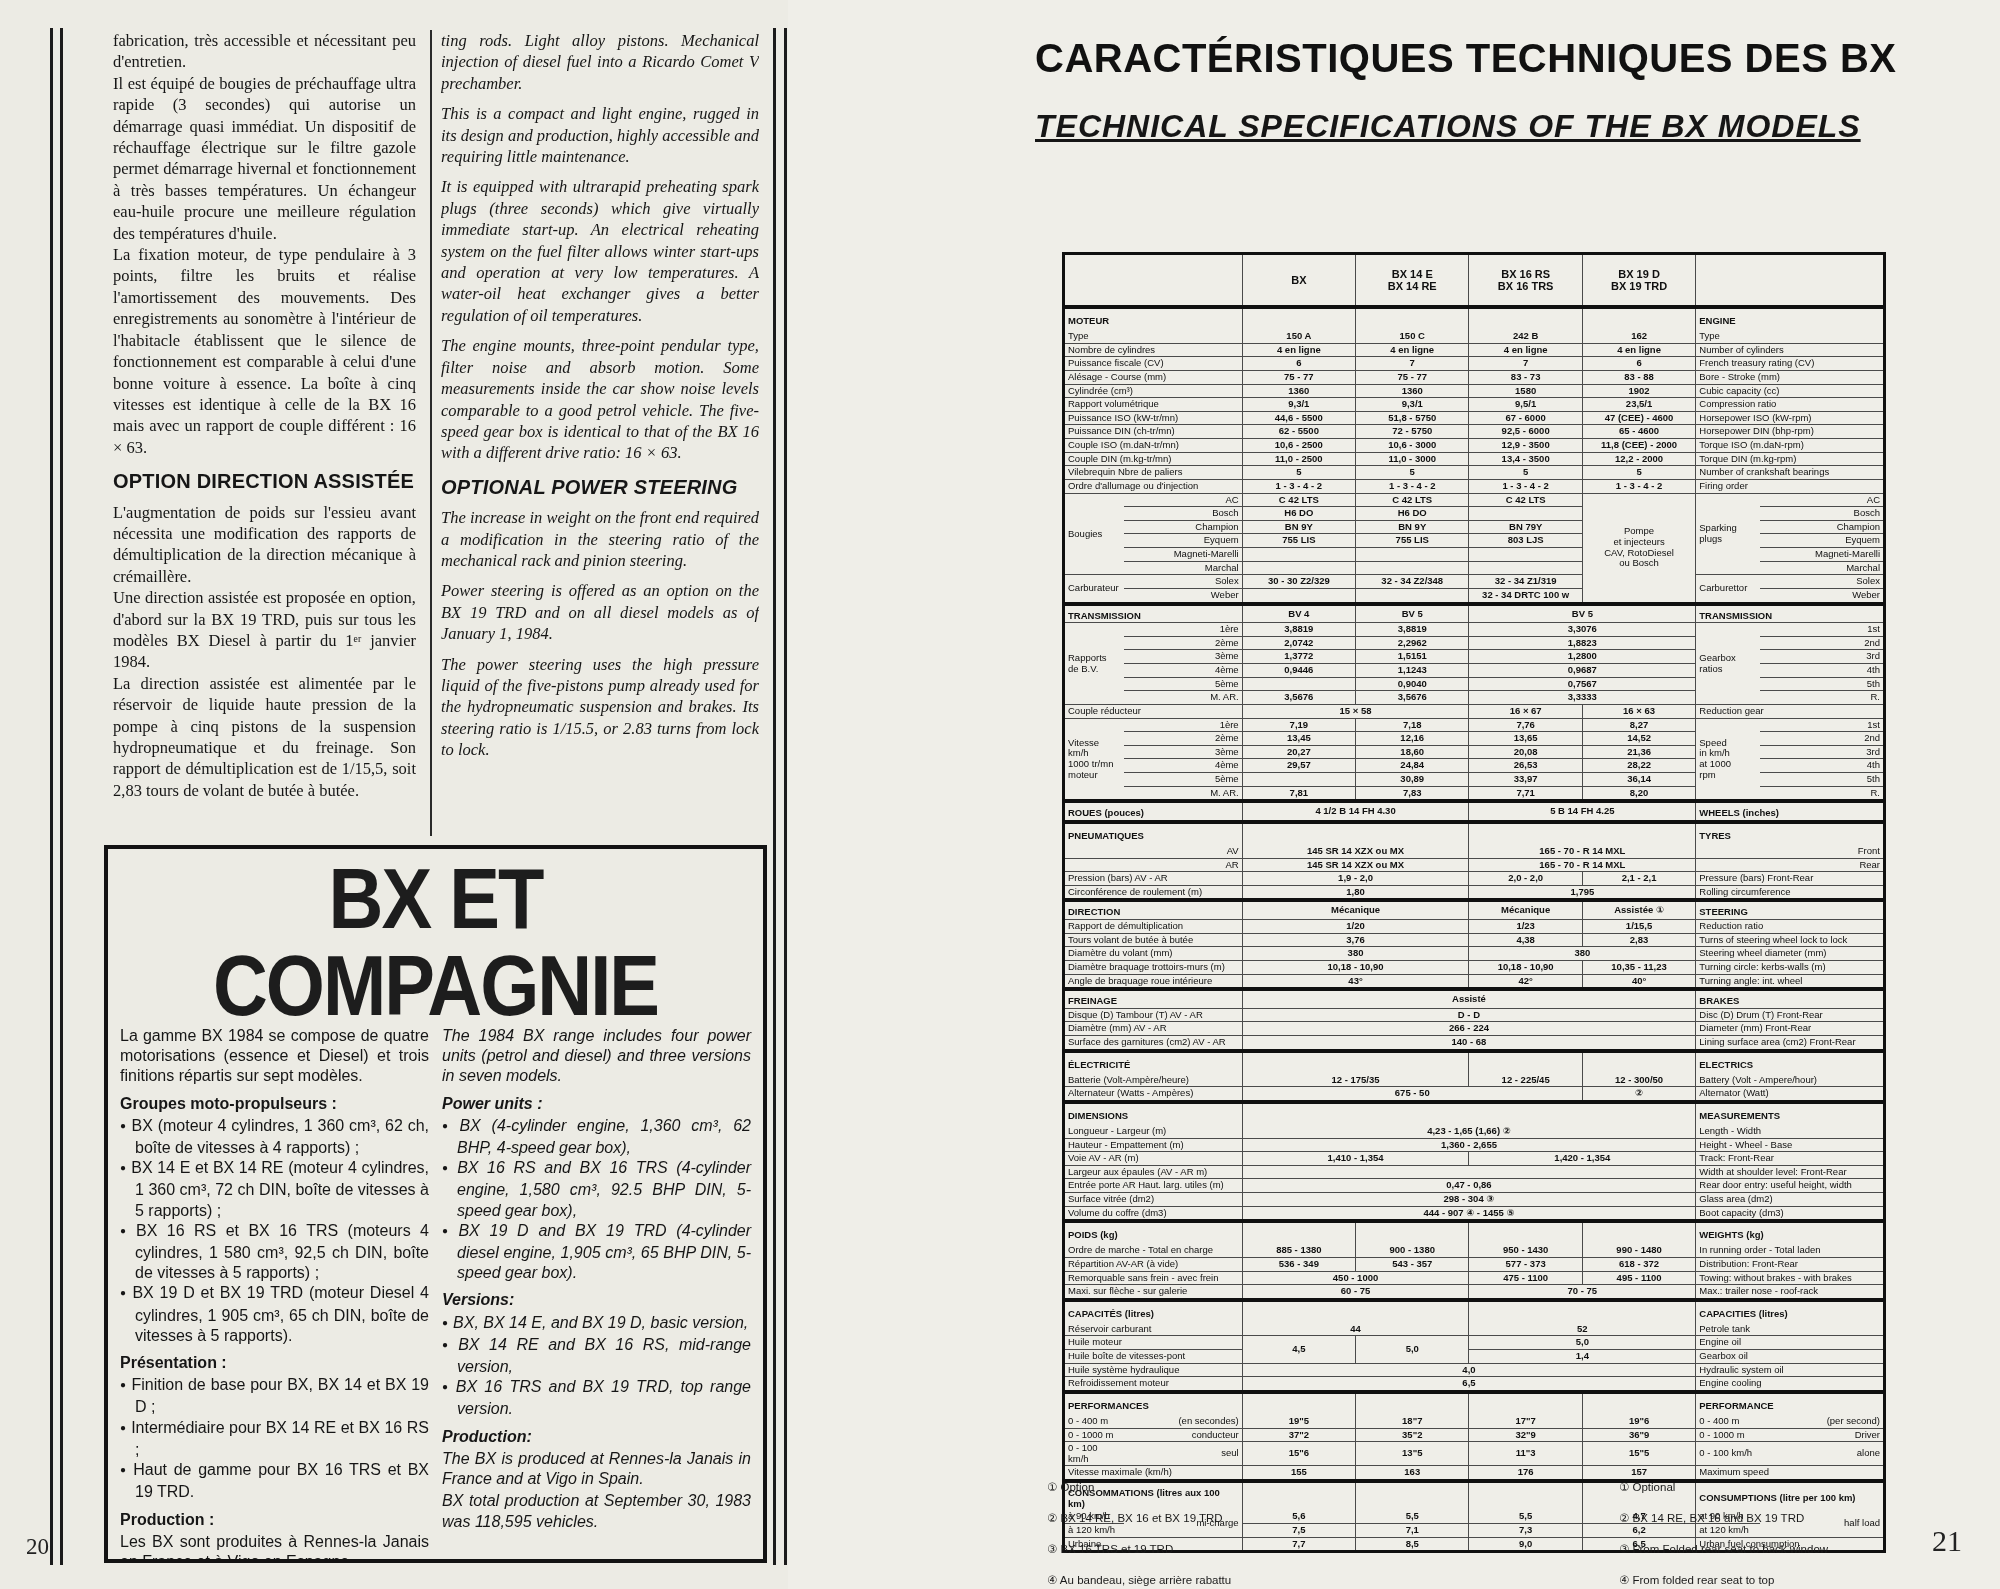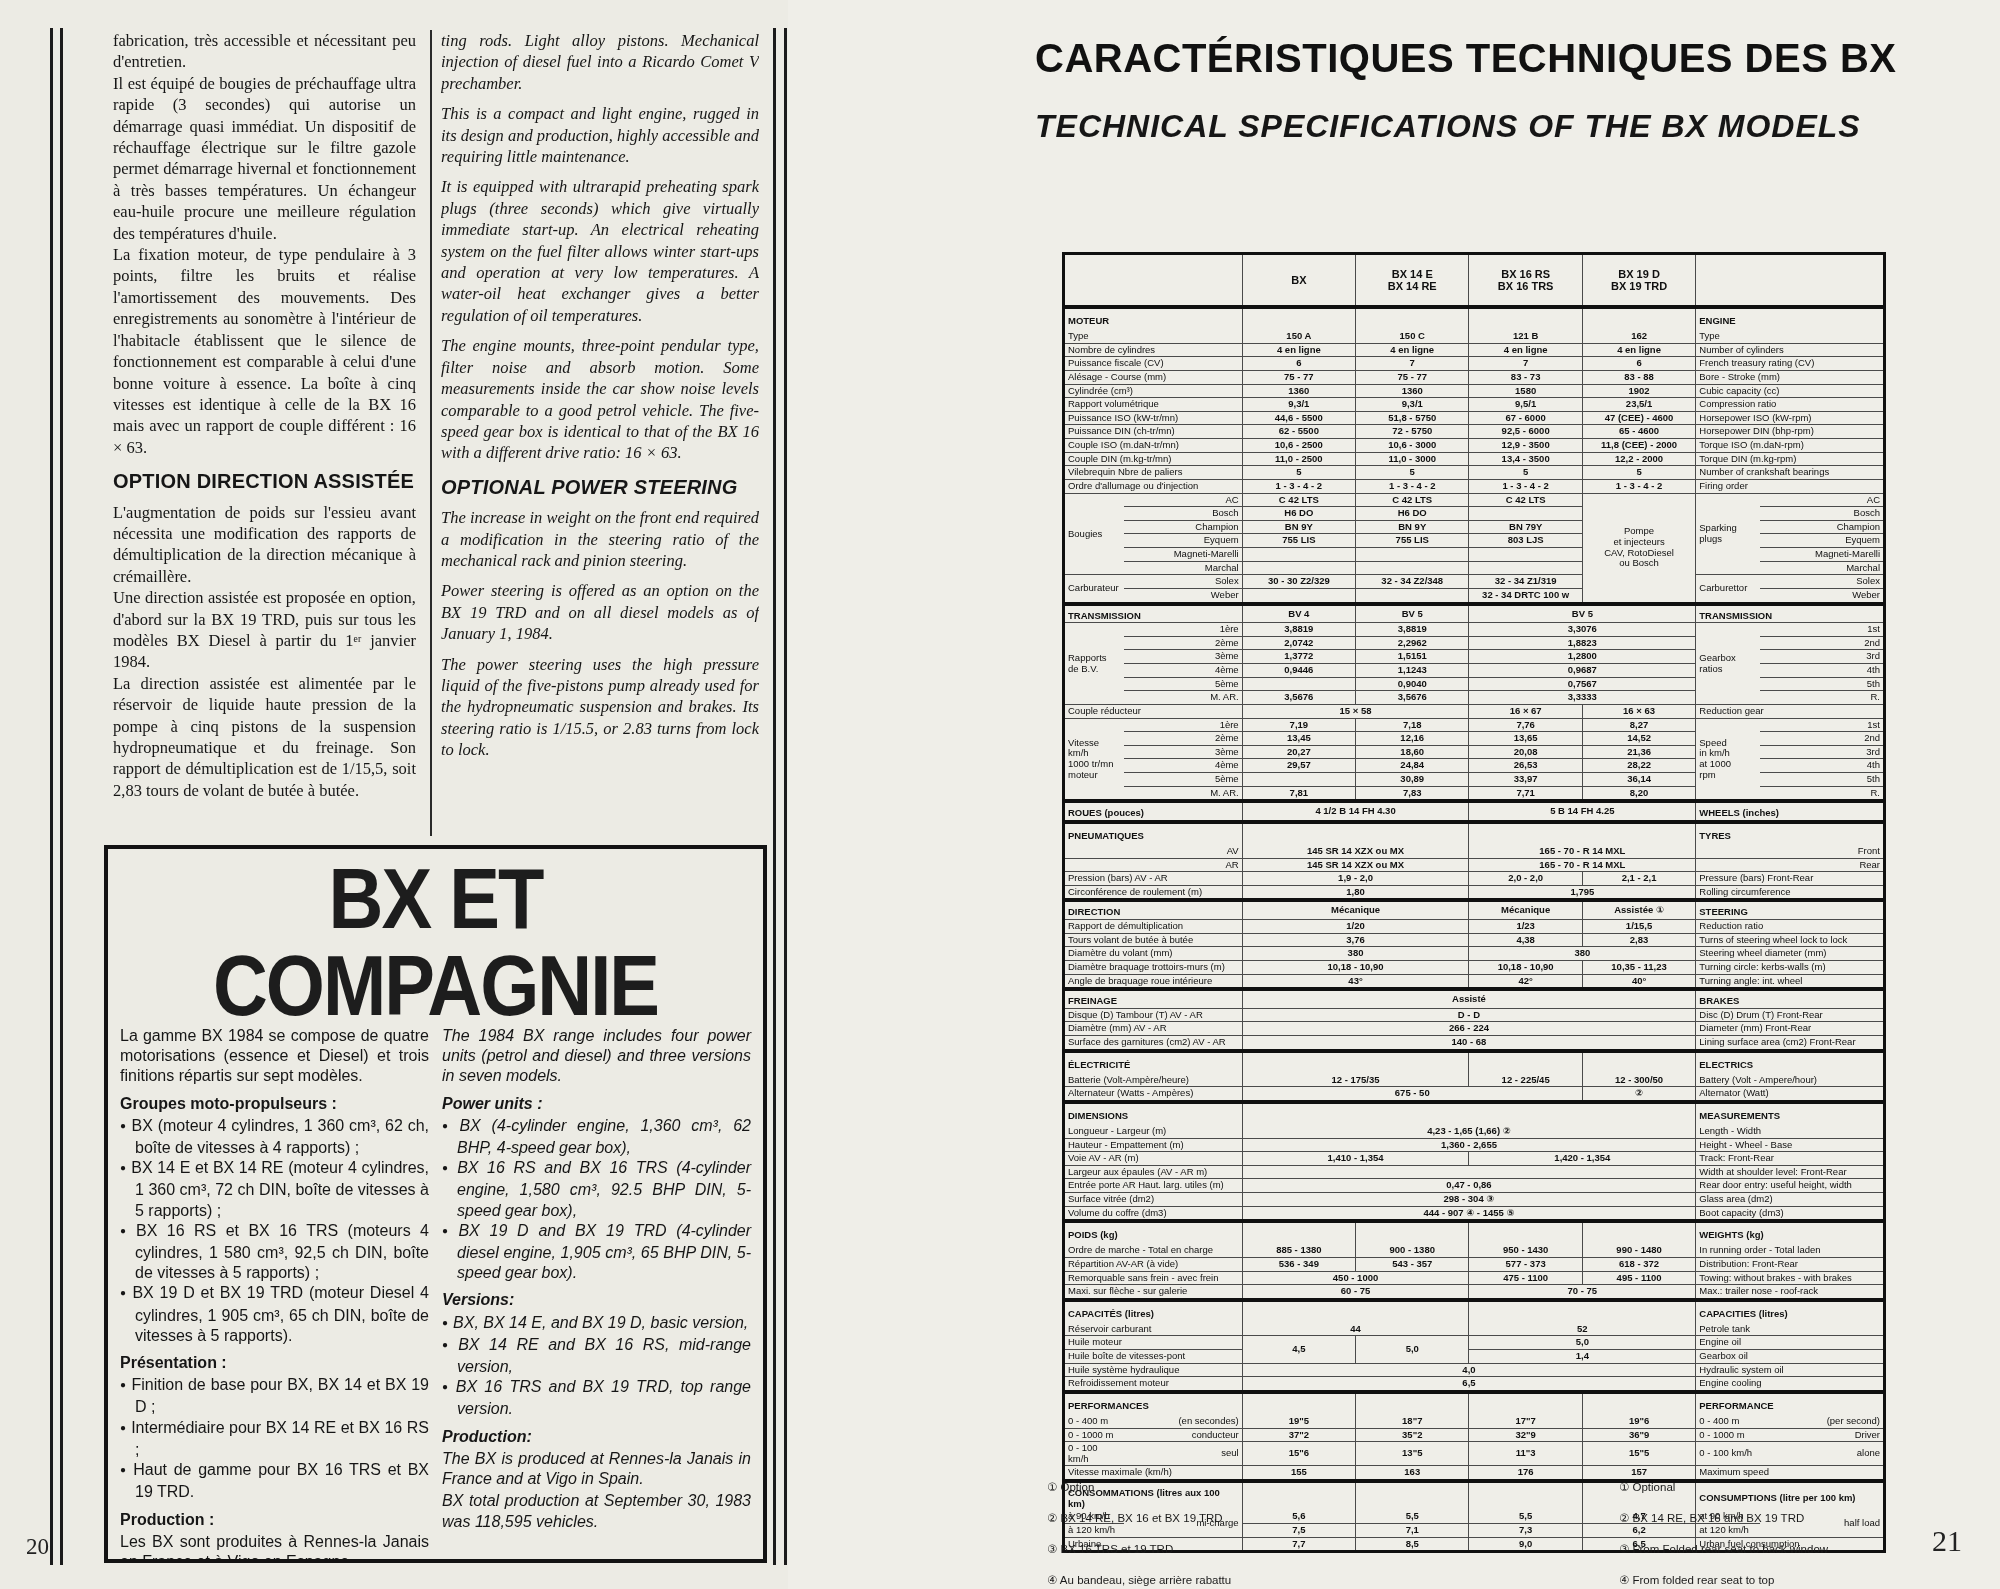--- a/index.html
+++ b/index.html
@@ -38,21 +38,21 @@
   .bx-col p.bullet::before{content:"\25CF";font-size:10px;margin-right:5px;position:relative;top:-2px;}
 
   .pagenum{position:absolute;font-family:"Liberation Serif","DejaVu Serif",serif;color:#222;}
   #pagenum-20{left:26px;top:1534px;font-size:23px;}
   #pagenum-21{left:1932px;top:1524px;font-size:30px;}
 
   
   #title-fr{position:absolute;left:1035px;top:36px;width:880px;font-size:40px;font-weight:bold;
             letter-spacing:0.5px;color:#111;}
   #title-en{position:absolute;left:1035px;top:108px;width:880px;font-size:32px;font-weight:bold;
-            font-style:italic;letter-spacing:1px;color:#161616;}
+            font-style:italic;letter-spacing:1px;color:#161616;text-decoration:underline;}
 
   
   #table-wrap{position:absolute;left:1062px;top:252px;width:826px;}
   #spec-table{border-collapse:collapse;width:824px;table-layout:fixed;
               font-size:9.5px;line-height:1.12;color:#101010;border:3px solid #101010;}
   #spec-table td{border:1px solid #4a4a4a;padding:1px 3px;text-align:center;font-weight:bold;
                  white-space:pre-line;overflow:hidden;vertical-align:middle;}
   #spec-table td.lab{text-align:left;font-weight:normal;}
   #spec-table td.sec{text-align:left;font-weight:bold;font-size:9.5px;padding-top:5px;}
   #spec-table td.g{border-right-style:hidden;text-align:left;font-weight:normal;}
@@ -170,21 +170,21 @@
           <td class="blank"></td>
           <td class="blank"></td>
           <td class="blank"></td>
           <td class="blank"></td>
           <td colspan="2" class="sec">ENGINE</td>
         </tr>
         <tr>
           <td colspan="2" class="lab">Type</td>
           <td class="val">150 A</td>
           <td class="val">150 C</td>
-          <td class="val">121 B</td>
+          <td class="val">242 B</td>
           <td class="val">162</td>
           <td colspan="2" class="lab">Type</td>
         </tr>
         <tr>
           <td colspan="2" class="lab">Nombre de cylindres</td>
           <td class="val">4 en ligne</td>
           <td class="val">4 en ligne</td>
           <td class="val">4 en ligne</td>
           <td class="val">4 en ligne</td>
           <td colspan="2" class="lab">Number of cylinders</td>

